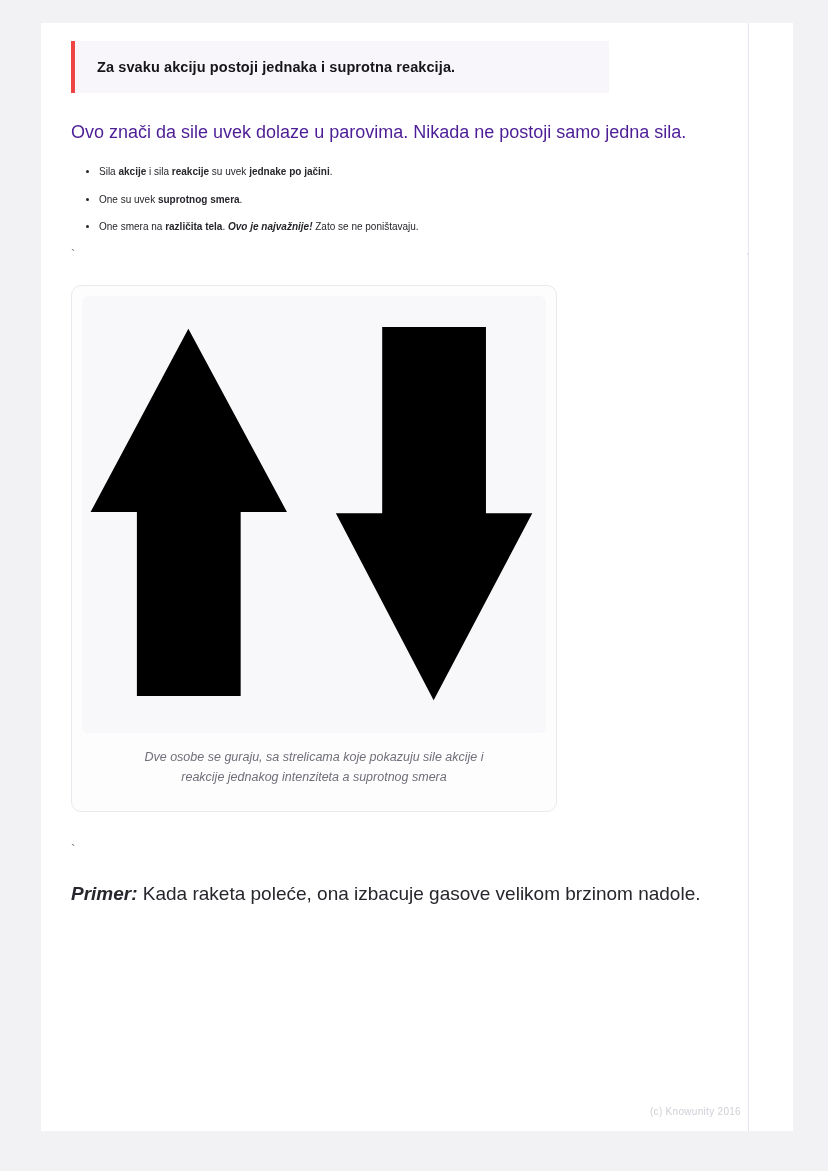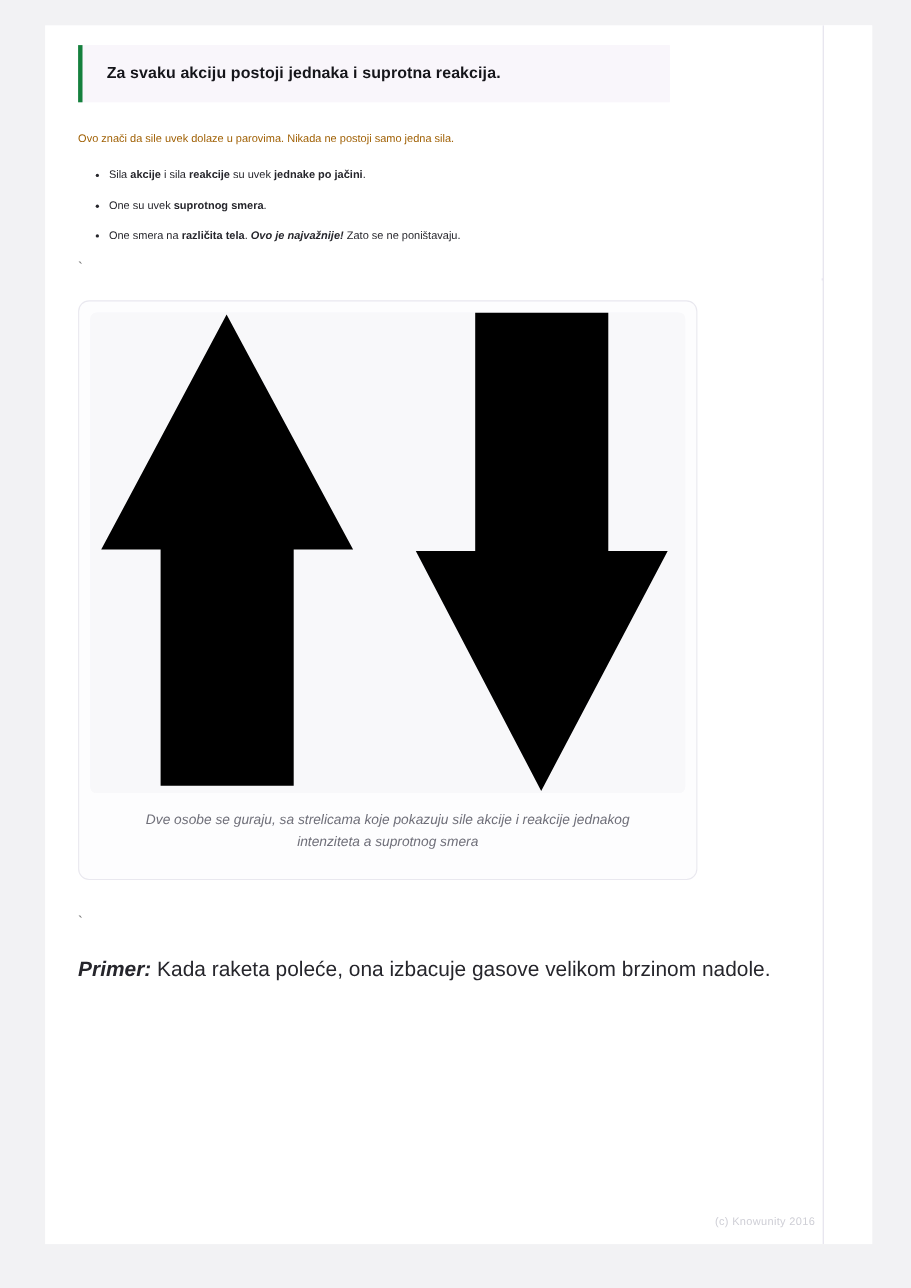--- a/index.html
+++ b/index.html
@@ -54,38 +54,38 @@
     position: absolute;
     right: 44px;
     width: 2px;
     background: #cfc8ea;
   }
   .rail-seg.a { top: 230px; height: 2px; background: #e4e0ee; }
 
   
   .callout {
     background: #f9f6fb;
-    border-left: 4px solid #15803d;
+    border-left: 4px solid #ef4444;
     padding: 18px 22px;
     margin: 0 0 0 0;
     width: 538px;
     box-sizing: border-box;
   }
   .callout-text {
     font-size: 14.5px;
     font-weight: bold;
     letter-spacing: .1px;
     color: #15151a;
   }
 
   p.para {
-    font-size: 10px;
+    font-size: 18px;
     line-height: 1.5;
     margin: 26px 0 0 0;
-    color: #a16207;
+    color: #4c1d95;
   }
 
   ul.bullets {
     margin: 18px 0 0 0;
     padding-left: 28px;
   }
   ul.bullets li {
     font-size: 10px;
     line-height: 1.55;
     margin-bottom: 12px;
@@ -96,21 +96,21 @@
   .tick {
     font-size: 13px;
     color: #777;
     margin: 6px 0 0 0;
     height: 14px;
   }
 
   
   .figure {
     margin-top: 24px;
-    width: 563px;
+    width: 486px;
     border: 1px solid #e9e8ef;
     border-radius: 10px;
     background: #fdfdfe;
     padding: 10px;
     box-sizing: border-box;
   }
   .figure-image {
     width: 100%;
     height: 437px;
     background: #f8f8fa;

